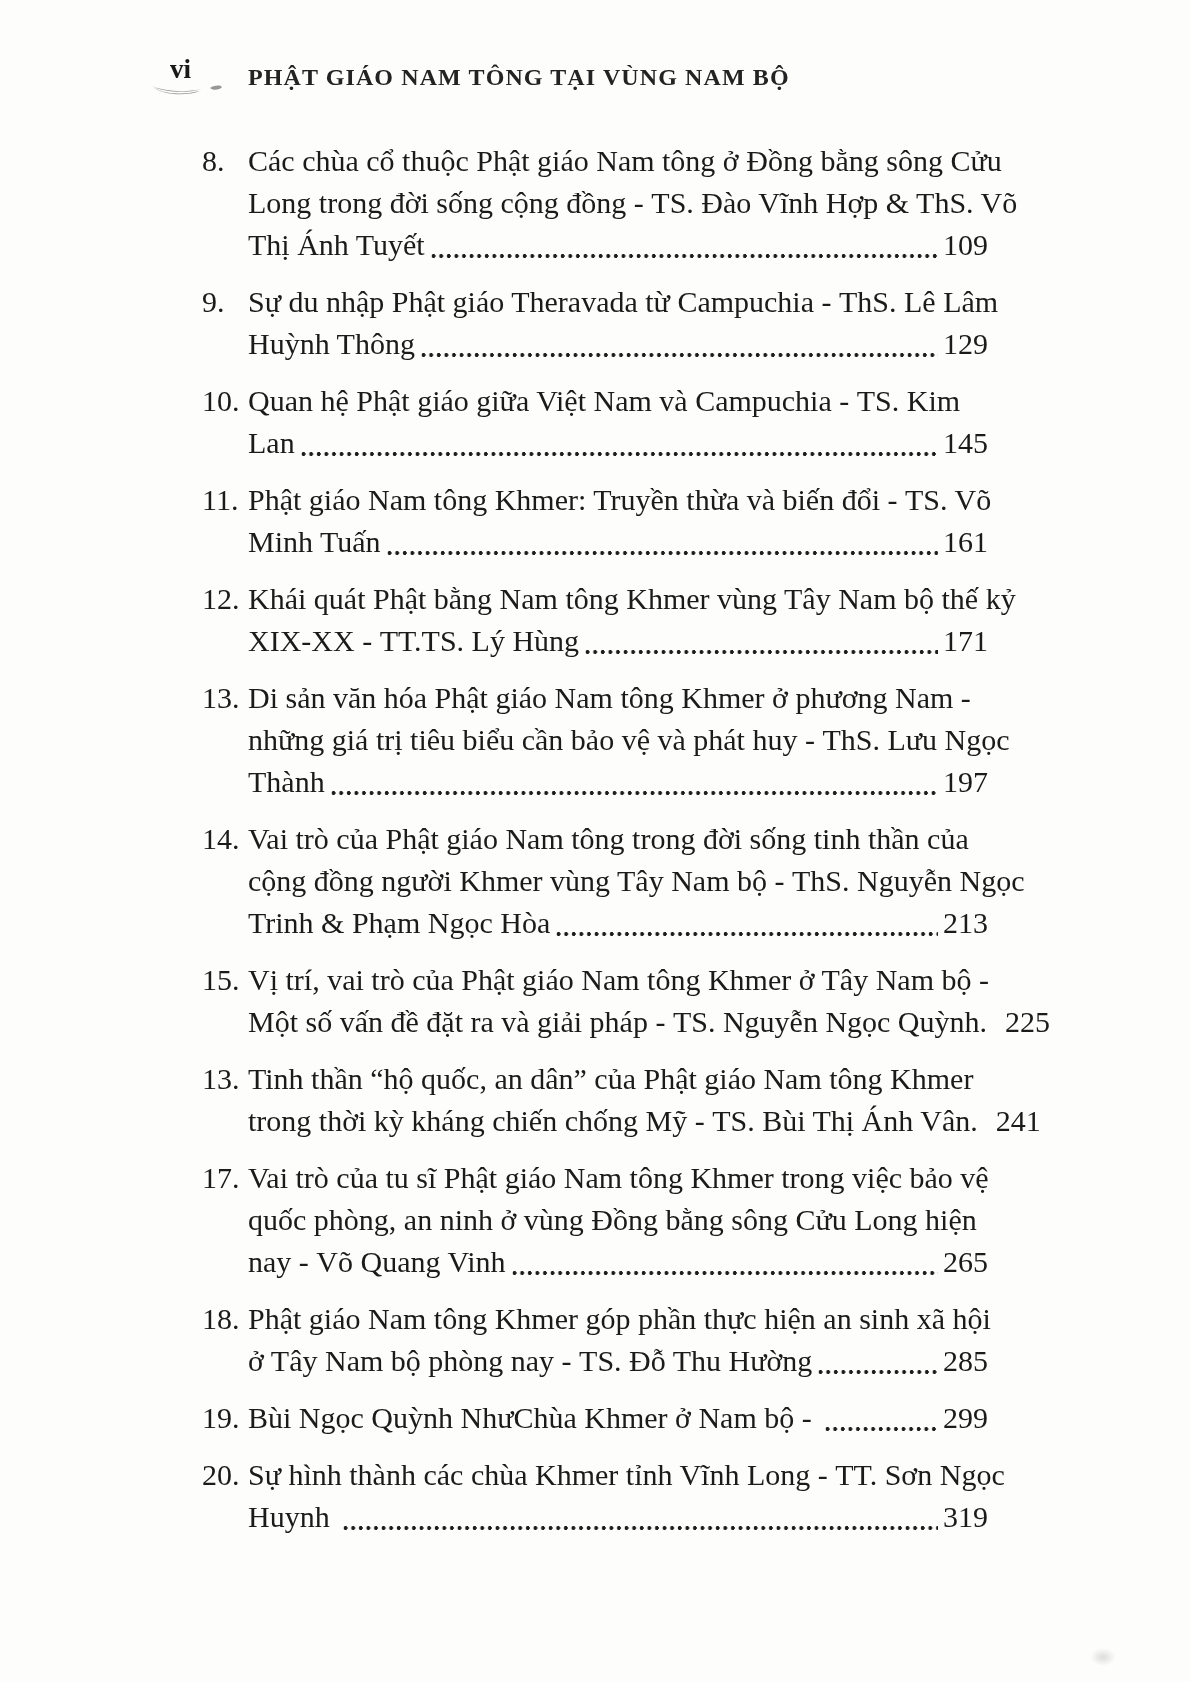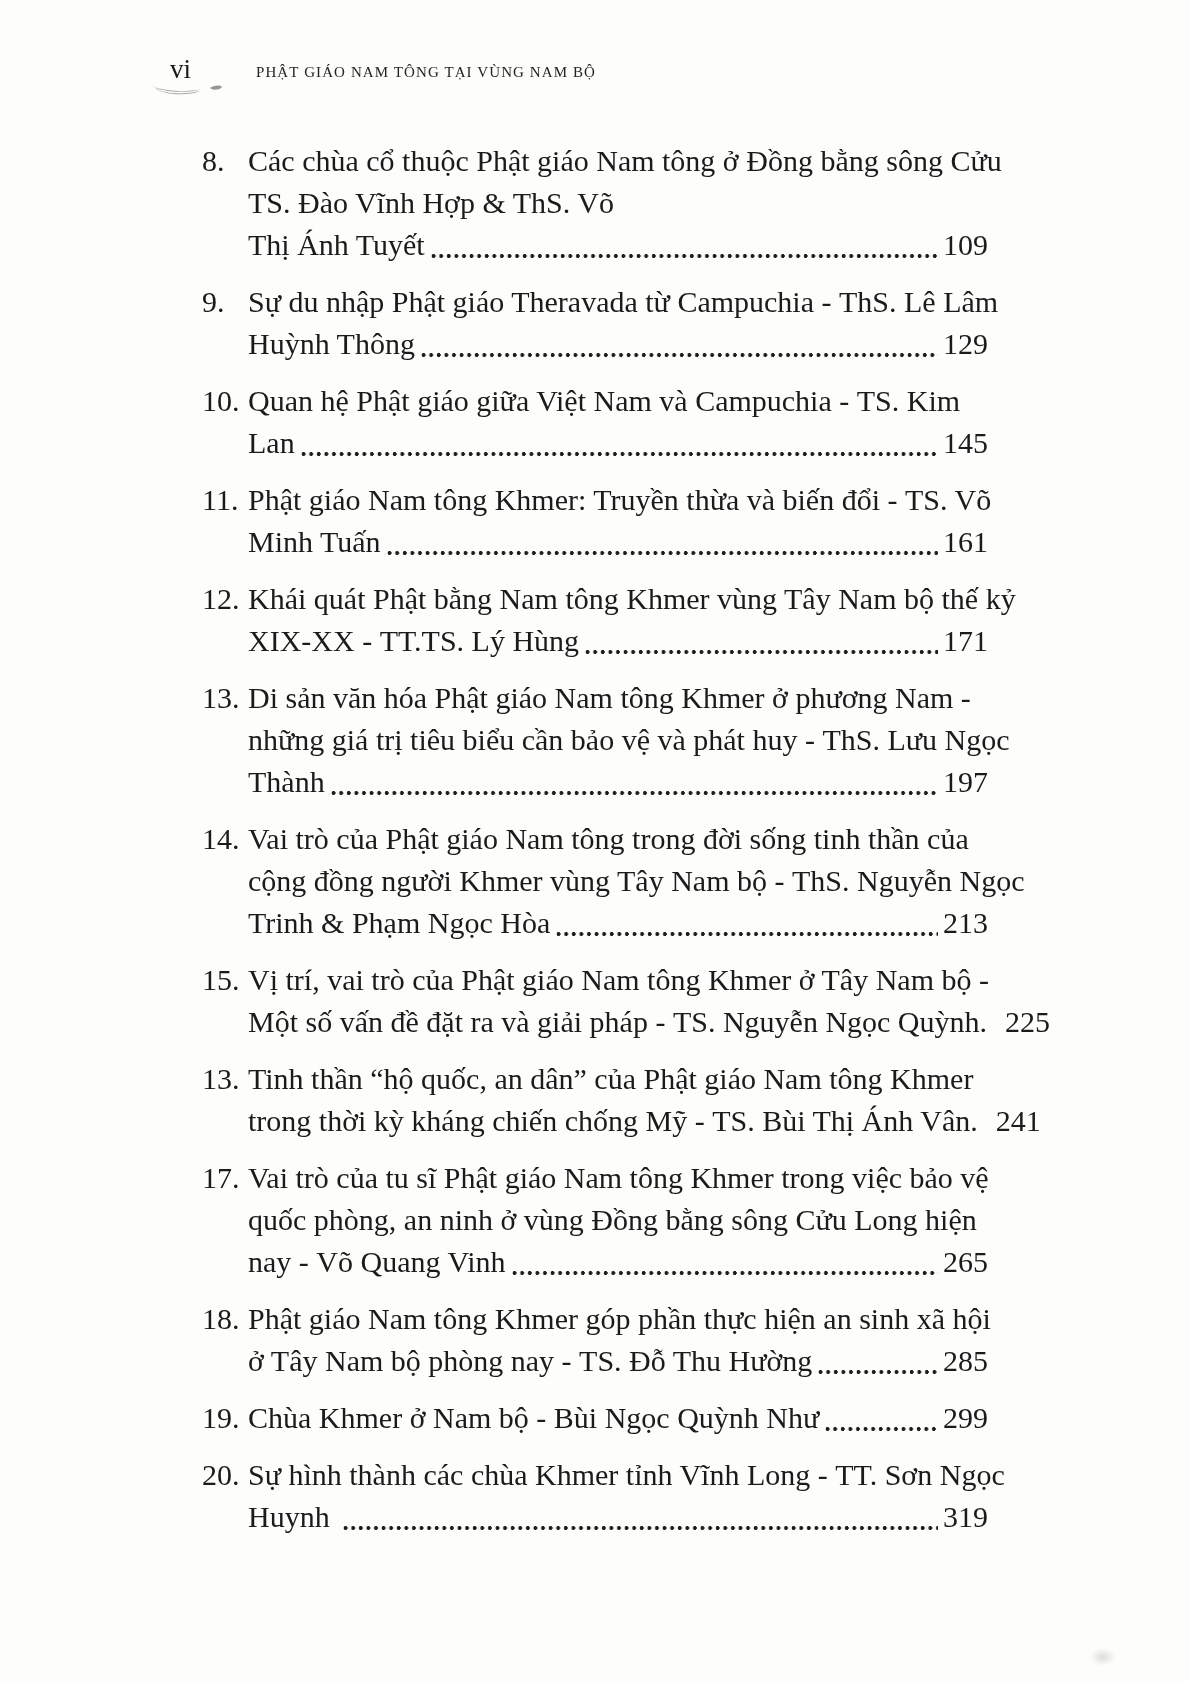--- a/index.html
+++ b/index.html
@@ -11,40 +11,40 @@
     background: #fdfdfb;
     color: #1b1b1b;
     font-family: "Liberation Serif", "DejaVu Serif", serif;
     overflow: hidden;
   }
 
   
   .header { position: absolute; top: 54px; left: 170px; }
   .folio {
     position: relative;
-    font-weight: normal;
+    font-weight: bold;
     font-size: 27px;
     color: #1a1a1a;
     z-index: 2;
     margin-top: 12px;
   }
   .flourish {
     position: absolute;
     left: -20px;
     top: 24px;
     width: 86px;
     height: 20px;
     z-index: 1;
   }
   .running-title {
     position: absolute;
-    left: 256px;
+    left: 248px;
     top: 64px;
-    font-weight: normal;
-    font-size: 15px;
+    font-weight: bold;
+    font-size: 24px;
     letter-spacing: 1.1px;
     color: #232323;
     white-space: nowrap;
   }
 
   
   .toc {
     position: absolute;
     left: 202px;
     top: 140px;
@@ -93,21 +93,21 @@
     </svg>
   </div>
 
   <span class="running-title">PHẬT GIÁO NAM TÔNG TẠI VÙNG NAM BỘ</span>
 
   <div class="toc">
       <div class="entry">
         <span class="num">8.</span>
         <div class="lines">
           <div class="line"><span class="seg">Các chùa cổ thuộc Phật giáo Nam tông ở Đồng bằng sông Cửu</span></div>
-          <div class="line"><span class="seg i">TS. Đào Vĩnh Hợp &amp; ThS. Võ</span></div>
+          <div class="line"><span class="seg">Long trong đời sống cộng đồng - </span><span class="seg i">TS. Đào Vĩnh Hợp &amp; ThS. Võ</span></div>
           <div class="line"><span class="seg i">Thị Ánh Tuyết</span><span class="leader"></span><span class="pg">109</span></div>
         </div>
       </div>
       <div class="entry">
         <span class="num">9.</span>
         <div class="lines">
           <div class="line"><span class="seg">Sự du nhập Phật giáo Theravada từ Campuchia - </span><span class="seg i">ThS. Lê Lâm</span></div>
           <div class="line"><span class="seg i">Huỳnh Thông</span><span class="leader"></span><span class="pg">129</span></div>
         </div>
       </div>
@@ -173,21 +173,21 @@
       <div class="entry">
         <span class="num">18.</span>
         <div class="lines">
           <div class="line"><span class="seg">Phật giáo Nam tông Khmer góp phần thực hiện an sinh xã hội</span></div>
           <div class="line"><span class="seg">ở Tây Nam bộ phòng nay - </span><span class="seg i">TS. Đỗ Thu Hường</span><span class="leader"></span><span class="pg">285</span></div>
         </div>
       </div>
       <div class="entry">
         <span class="num">19.</span>
         <div class="lines">
-          <div class="line"><span class="seg">Chùa Khmer ở Nam bộ - </span><span class="seg i">Bùi Ngọc Quỳnh Như</span><span class="leader"></span><span class="pg">299</span></div>
+          <div class="line"><span class="seg i">Bùi Ngọc Quỳnh Như</span><span class="seg">Chùa Khmer ở Nam bộ - </span><span class="leader"></span><span class="pg">299</span></div>
         </div>
       </div>
       <div class="entry">
         <span class="num">20.</span>
         <div class="lines">
           <div class="line"><span class="seg">Sự hình thành các chùa Khmer tỉnh Vĩnh Long - </span><span class="seg i">TT. Sơn Ngọc</span></div>
           <div class="line"><span class="seg i">Huynh </span><span class="leader"></span><span class="pg">319</span></div>
         </div>
       </div>
     </div>

